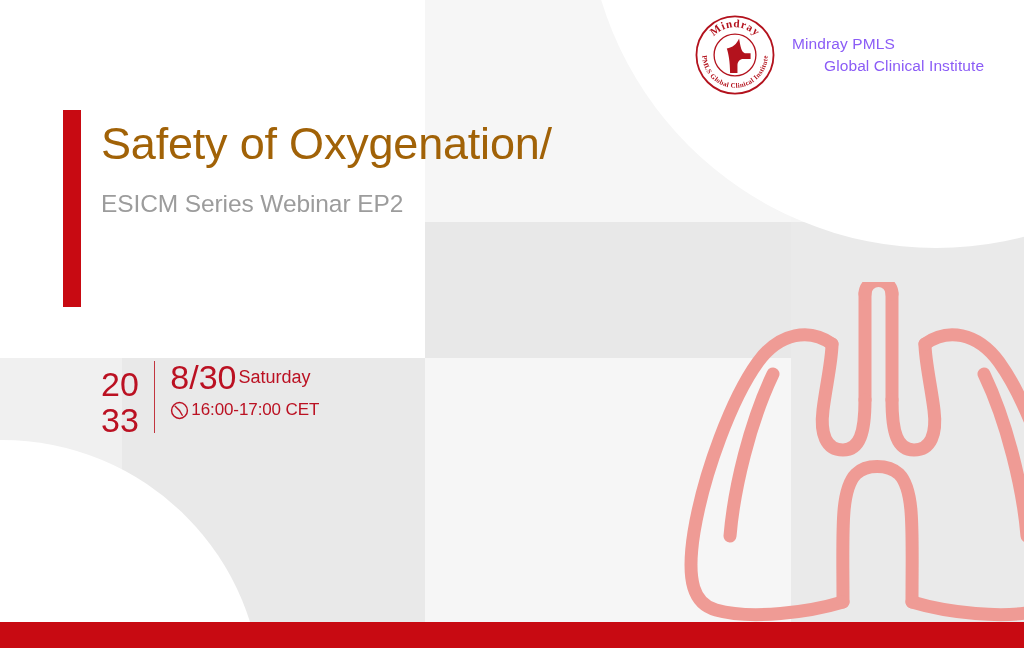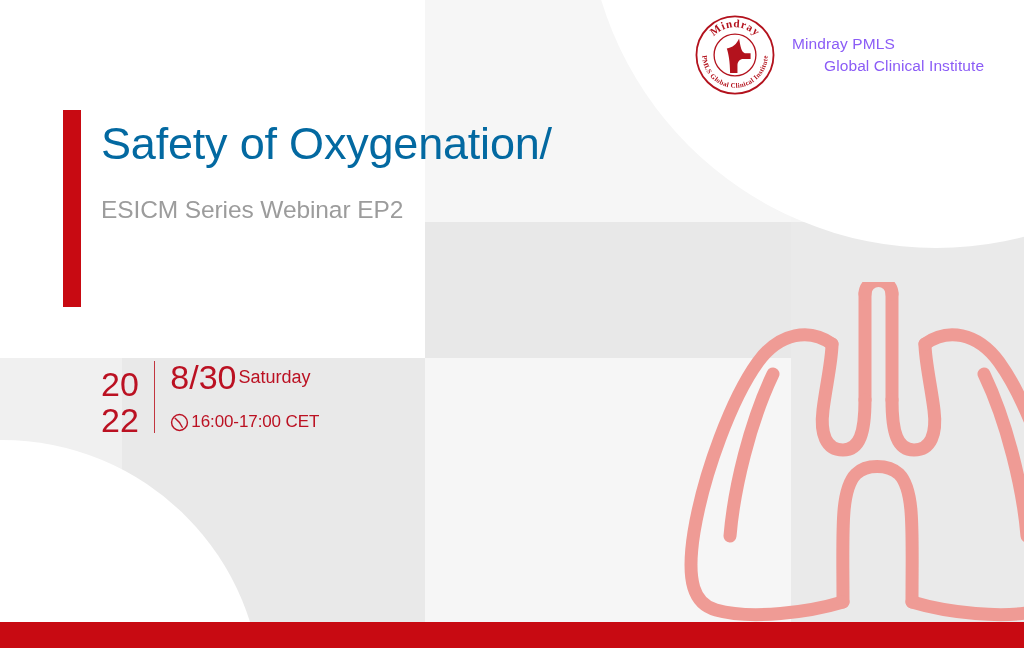--- a/index.html
+++ b/index.html
@@ -75,30 +75,30 @@
   .brand-text .l1{display:block;}
   .brand-text .l2{display:block;margin-left:32px;}
 
   
   .accent-bar{
     position:absolute;left:63px;top:110px;width:18px;height:197px;
     background:#c80a12;
   }
   .titlewrap{position:absolute;left:101px;top:112px;width:700px;}
   .title{
-    color:#0369a1;
+    color:#a16207;
     font-size:45px;
     line-height:63px;
     font-weight:400;
     letter-spacing:-.2px;
     white-space:nowrap;
   }
   .title .ln{display:block;}
   .subtitle{
-    margin-top:20px;
+    margin-top:14px;
     color:#9c9c9c;
     font-size:24.5px;
     line-height:30px;
     font-weight:400;
     letter-spacing:-.1px;
     white-space:nowrap;
   }
 
   
   .datewrap{
@@ -113,21 +113,21 @@
   }
   .yearcol span{display:block;}
   .vrule{
     width:1.5px;height:72px;background:#c2353f;
     margin:3px 15px 0 15px;
   }
   .detailcol{padding-top:0;}
   .row1{display:flex;align-items:center;}
   .mmdd{font-size:34px;line-height:38px;color:#bb1122;}
   .weekday{font-size:18px;line-height:38px;color:#bb1122;margin-left:2px;}
-  .row2{display:flex;align-items:center;margin-top:16px;justify-content:space-between;}
+  .row2{display:flex;align-items:center;margin-top:4px;justify-content:space-between;}
   .clock-icon{width:19px;height:19px;flex:none;margin-right:2px;}
   .timetext{font-size:17px;line-height:20px;color:#bb1122;letter-spacing:-.1px;}
 </style>
 </head>
 <body>
 
 <div class="poster">
 
   <div class="bg">
     <div class="panel p-base"></div>
@@ -194,21 +194,21 @@
   <div class="titlewrap">
     <div class="title">
       <span class="ln">Safety of Oxygenation/</span>
     </div>
     <div class="subtitle">ESICM Series Webinar EP2</div>
   </div>
 
   <div class="datewrap">
     <div class="yearcol">
       <span>20</span>
-      <span>22</span>
+      <span>33</span>
     </div>
     <div class="vrule"></div>
     <div class="detailcol">
       <div class="row1">
         <span class="mmdd">8/30</span>
         <span class="weekday">Saturday</span>
       </div>
       <div class="row2">
         <svg class="clock-icon" viewBox="0 0 24 24">
           <circle cx="12" cy="12" r="10" fill="none" stroke="#bb1122" stroke-width="1.8"></circle>

